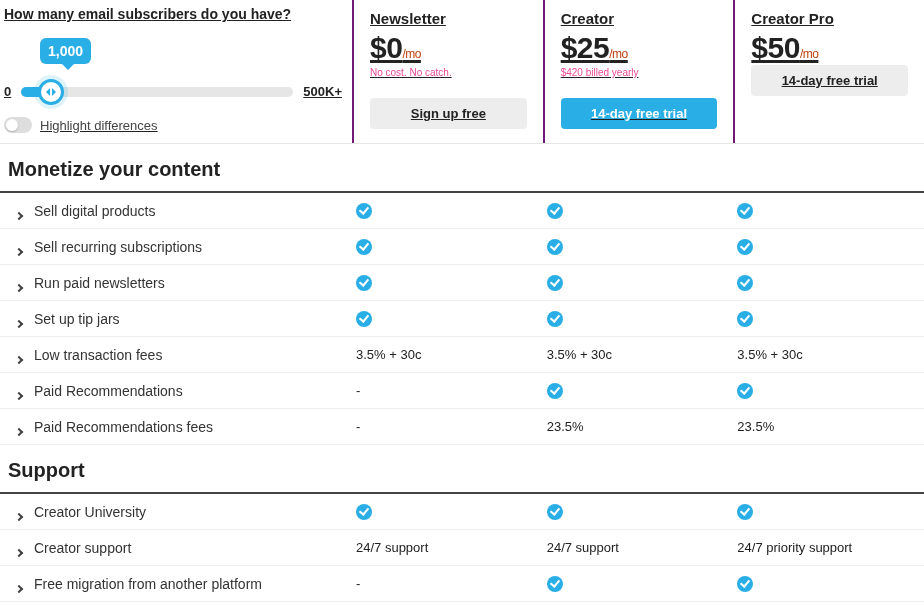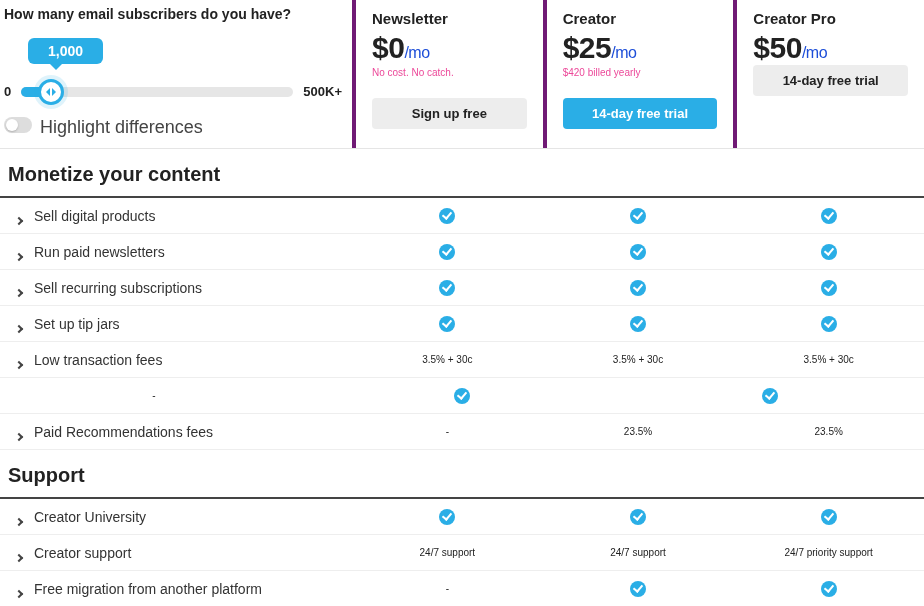--- a/index.html
+++ b/index.html
@@ -4,31 +4,31 @@
 <style>
   * { box-sizing: border-box; }
   body {
     margin: 0;
     font-family: -apple-system, BlinkMacSystemFont, "Segoe UI", Helvetica, Arial, sans-serif;
     color: #222;
     background: #fff;
     width: 924px;
     font-size: 14px;
   }
-  .top-row { display: flex; border-bottom: 1px solid #e5e5e5; }
+  .top-row { display: flex; border-bottom: 1px solid #e5e5e5; text-decoration: underline; }
   .question-col {
     width: 352px;
     padding: 6px 10px 10px 4px;
   }
   .q-title { font-weight: 700; font-size: 14px; margin-bottom: 16px; }
   .bubble-wrap { position: relative; height: 36px; margin-left: 20px; margin-bottom: 10px; }
   .bubble {
-    position: absolute; left: 4px; top: 0;
+    position: absolute; left: 16px; top: 0;
     background: #2aaee6; color: #fff; font-weight: 700;
-    padding: 5px 20px; border-radius: 6px; font-size: 14px;
+    padding: 5px 8px; border-radius: 6px; font-size: 14px;
   }
   .bubble::after {
     content: ""; position: absolute; left: 22px; bottom: -6px;
     border: 6px solid transparent; border-top-color: #2aaee6; border-bottom: none;
   }
   .slider-row { display: flex; align-items: center; gap: 10px; margin-bottom: 18px; }
   .slider-start, .slider-end { font-weight: 700; font-size: 13px; }
   .slider-track { position: relative; flex: 1; height: 10px; background: #e6e6e6; border-radius: 5px; }
   .slider-fill { position: absolute; left: 0; top: 0; bottom: 0; width: 30px; background: #2aaee6; border-radius: 5px; }
   .slider-handle {
@@ -36,33 +36,33 @@
     width: 26px; height: 26px; border-radius: 50%; background: #fff;
     border: 3px solid #2aaee6; display: flex; align-items: center; justify-content: center;
     box-shadow: 0 0 0 4px rgba(42,174,230,0.15);
   }
   .slider-handle::before, .slider-handle::after {
     content: ""; width: 0; height: 0; border: 4px solid transparent;
   }
   .slider-handle::before { border-right-color: #2aaee6; margin-right: 1px; }
   .slider-handle::after  { border-left-color:  #2aaee6; margin-left: 1px; }
 
-  .toggle-row { display: flex; gap: 8px; font-size: 18px; color: #444; }
+  .toggle-row { display: flex; align-items: center; gap: 8px; font-size: 13px; color: #444; }
   .toggle {
     width: 28px; height: 16px; background: #ddd; border-radius: 8px; position: relative;
   }
   .toggle::after {
     content: ""; position: absolute; width: 12px; height: 12px; border-radius: 50%;
     background: #fff; top: 2px; left: 2px; box-shadow: 0 1px 2px rgba(0,0,0,.2);
   }
 
-  .plan-col { flex: 1; padding: 10px 16px 12px 16px; border-left: 4px solid #701a75; }
+  .plan-col { flex: 1; padding: 10px 16px 12px 16px; border-left: 2px solid #701a75; }
   .plan-name { font-weight: 700; font-size: 15px; margin-bottom: 4px; }
   .plan-price { font-size: 30px; font-weight: 800; letter-spacing: -0.5px; }
-  .plan-price .suffix { font-size: 16px; font-weight: 400; color: #1d4ed8; }
+  .plan-price .suffix { font-size: 12px; font-weight: 400; color: #c2410c; }
   .plan-sub { color: #ec4899; font-size: 10px; margin-top: 2px; margin-bottom: 20px; }
   .plan-btn {
     display: block; width: 100%; text-align: center; font-weight: 700;
     padding: 8px 16px; border-radius: 4px; border: none; font-size: 13px; cursor: pointer;
   }
   .btn-grey { background: #ededed; color: #222; }
   .btn-blue { background: #2aaee6; color: #fff; }
 
   .section-header {
     font-size: 20px; font-weight: 700; padding: 14px 24px 10px 8px;
@@ -74,21 +74,21 @@
   .feat-label {
     width: 352px; padding: 8px 10px 8px 16px; font-size: 14px; color: #333;
     display: flex; align-items: flex-end; gap: 8px;
   }
   .chev {
     display: inline-block; width: 6px; height: 6px;
     border-right: 2px solid #444; border-bottom: 2px solid #444;
     transform: rotate(-45deg); margin-right: 4px;
   }
   .feat-cell {
-    flex: 1; text-align: center; font-size: 10px; padding: 8px 4px;
+    flex: 1; font-size: 13px; padding: 8px 4px;
   }
   .check {
     display: inline-flex; width: 16px; height: 16px; border-radius: 50%;
     background: #2aaee6; align-items: center; justify-content: center;
   }
   .check::after {
     content: ""; width: 4px; height: 7px; border: solid #fff;
     border-width: 0 2px 2px 0; transform: rotate(40deg); margin-top: -2px;
   }
 </style>
@@ -143,30 +143,30 @@
         <span class="chev"></span>
         <span>Sell digital products</span>
       </div>
       <div class="feat-cell"><span class="check"></span></div>
       <div class="feat-cell"><span class="check"></span></div>
       <div class="feat-cell"><span class="check"></span></div>
     </div>
     <div class="feature-row">
       <div class="feat-label">
         <span class="chev"></span>
+        <span>Sell recurring subscriptions</span>
+      </div>
+      <div class="feat-cell"><span class="check"></span></div>
+      <div class="feat-cell"><span class="check"></span></div>
+      <div class="feat-cell"><span class="check"></span></div>
+    </div>
+    <div class="feature-row">
+      <div class="feat-label">
+        <span class="chev"></span>
         <span>Run paid newsletters</span>
-      </div>
-      <div class="feat-cell"><span class="check"></span></div>
-      <div class="feat-cell"><span class="check"></span></div>
-      <div class="feat-cell"><span class="check"></span></div>
-    </div>
-    <div class="feature-row">
-      <div class="feat-label">
-        <span class="chev"></span>
-        <span>Sell recurring subscriptions</span>
       </div>
       <div class="feat-cell"><span class="check"></span></div>
       <div class="feat-cell"><span class="check"></span></div>
       <div class="feat-cell"><span class="check"></span></div>
     </div>
     <div class="feature-row">
       <div class="feat-label">
         <span class="chev"></span>
         <span>Set up tip jars</span>
       </div>
@@ -177,20 +177,24 @@
     <div class="feature-row">
       <div class="feat-label">
         <span class="chev"></span>
         <span>Low transaction fees</span>
       </div>
       <div class="feat-cell">3.5% + 30c</div>
       <div class="feat-cell">3.5% + 30c</div>
       <div class="feat-cell">3.5% + 30c</div>
     </div>
     <div class="feature-row">
+      <div class="feat-label">
+        <span class="chev"></span>
+        <span>Paid Recommendations</span>
+      </div>
       <div class="feat-cell">-</div>
       <div class="feat-cell"><span class="check"></span></div>
       <div class="feat-cell"><span class="check"></span></div>
     </div>
     <div class="feature-row">
       <div class="feat-label">
         <span class="chev"></span>
         <span>Paid Recommendations fees</span>
       </div>
       <div class="feat-cell">-</div>

